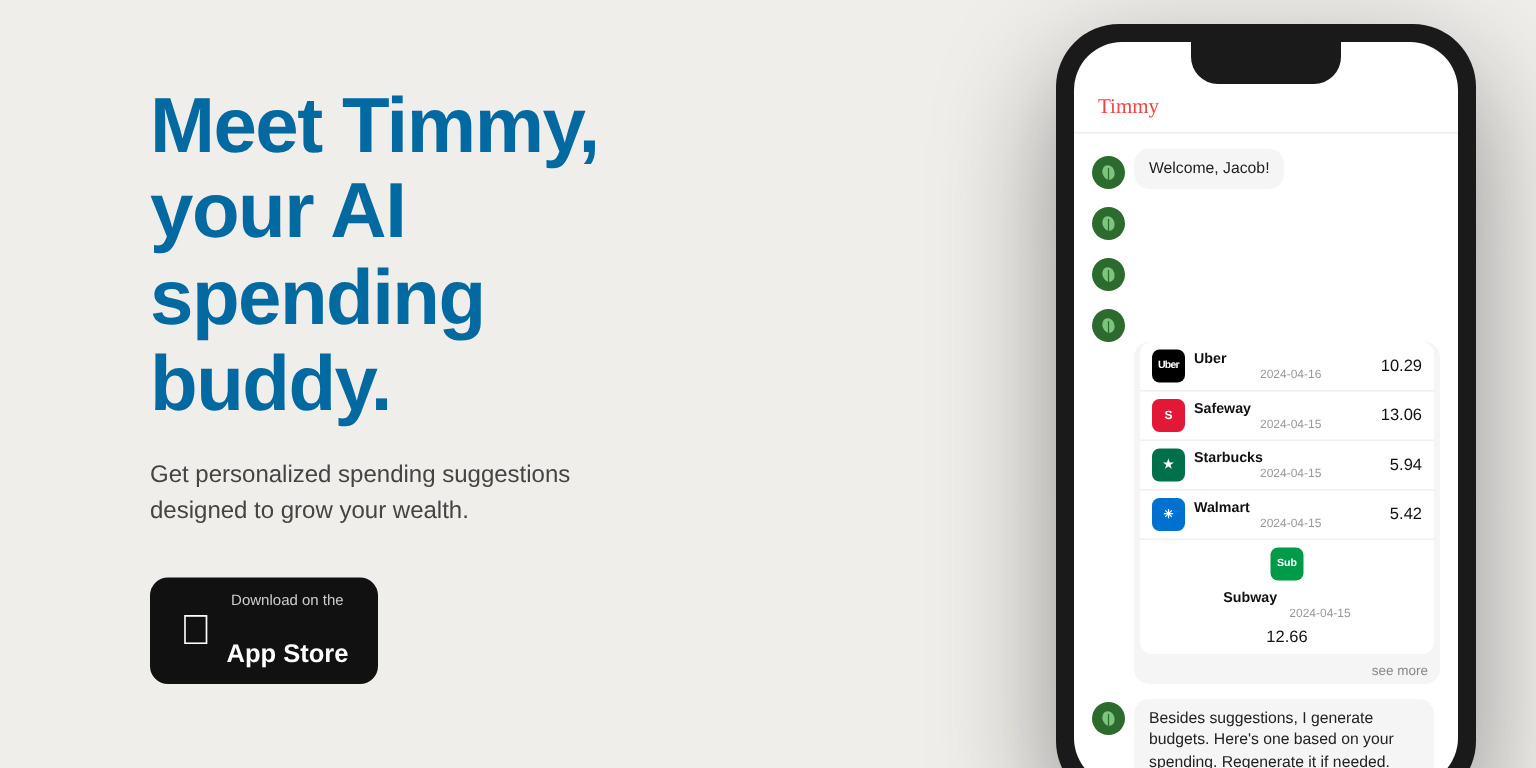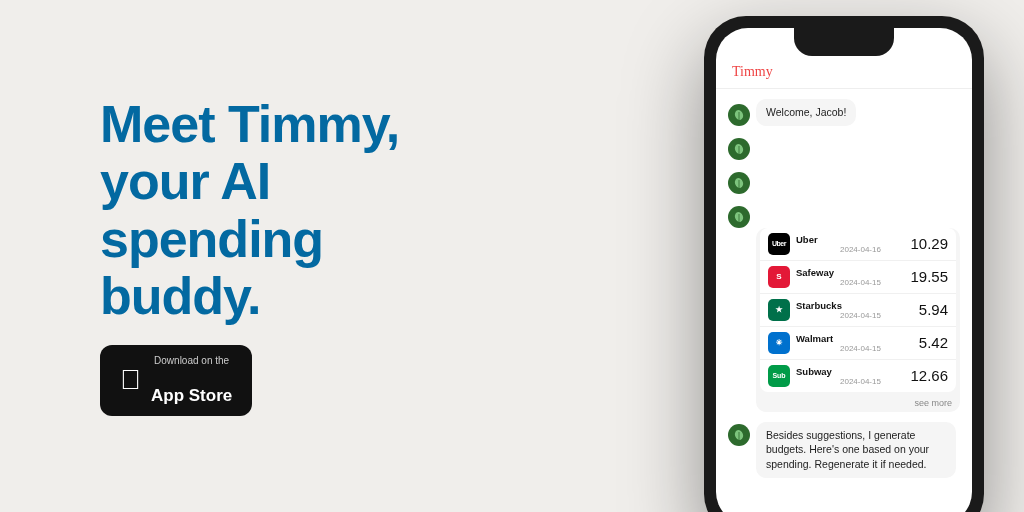--- a/index.html
+++ b/index.html
@@ -180,20 +180,21 @@
     .tx-item {
       display: flex;
       align-items: center;
       padding: 5px 8px;
       border-bottom: 1px solid #f0f0f0;
       gap: 6px;
     }
 
     .tx-item:last-child {
       border-bottom: none;
+      flex-direction: column;
     }
 
     .tx-logo {
       width: 22px;
       height: 22px;
       border-radius: 5px;
       flex-shrink: 0;
       display: flex;
       align-items: center;
       justify-content: center;
@@ -218,21 +219,21 @@
       color: #111;
     }
 
     .tx-date {
       font-size: 8px;
       color: #999;
       margin-left: 44px;
     }
 
     .tx-amount {
-      font-size: 15px;
+      font-size: 11px;
       color: #111;
     }
 
     .see-more {
       text-align: right;
       padding: 2px 8px 4px;
       font-size: 9px;
       color: #888;
     }
 
@@ -250,20 +251,21 @@
       color: #222;
       line-height: 1.4;
       max-width: 200px;
     }
   </style>
 </head>
 <body>
 
 <section class="left-section">
   <h1 class="headline">Meet Timmy, your AI spending buddy.</h1>
+  <p class="subtitle">Get personalized spending suggestions designed to grow your wealth.</p>
   <button class="app-store-btn">
     <span class="apple-icon"></span>
     <span class="btn-text">
       <span class="small">Download on the</span>
       <span class="big">App Store</span>
     </span>
   </button>
 </section>
 
 <div class="phone-wrapper">
@@ -325,21 +327,21 @@
                 </div>
                 <div class="tx-amount">10.29</div>
               </div>
 
               <div class="tx-item">
                 <div class="tx-logo safeway-logo">S</div>
                 <div class="tx-info">
                   <div class="tx-name">Safeway</div>
                   <div class="tx-date">2024-04-15</div>
                 </div>
-                <div class="tx-amount">19.55</div>
+                <div class="tx-amount">13.06</div>
               </div>
 
               <div class="tx-item">
                 <div class="tx-logo starbucks-logo">★</div>
                 <div class="tx-info">
                   <div class="tx-name">Starbucks</div>
                   <div class="tx-date">2024-04-15</div>
                 </div>
                 <div class="tx-amount">5.94</div>
               </div>

